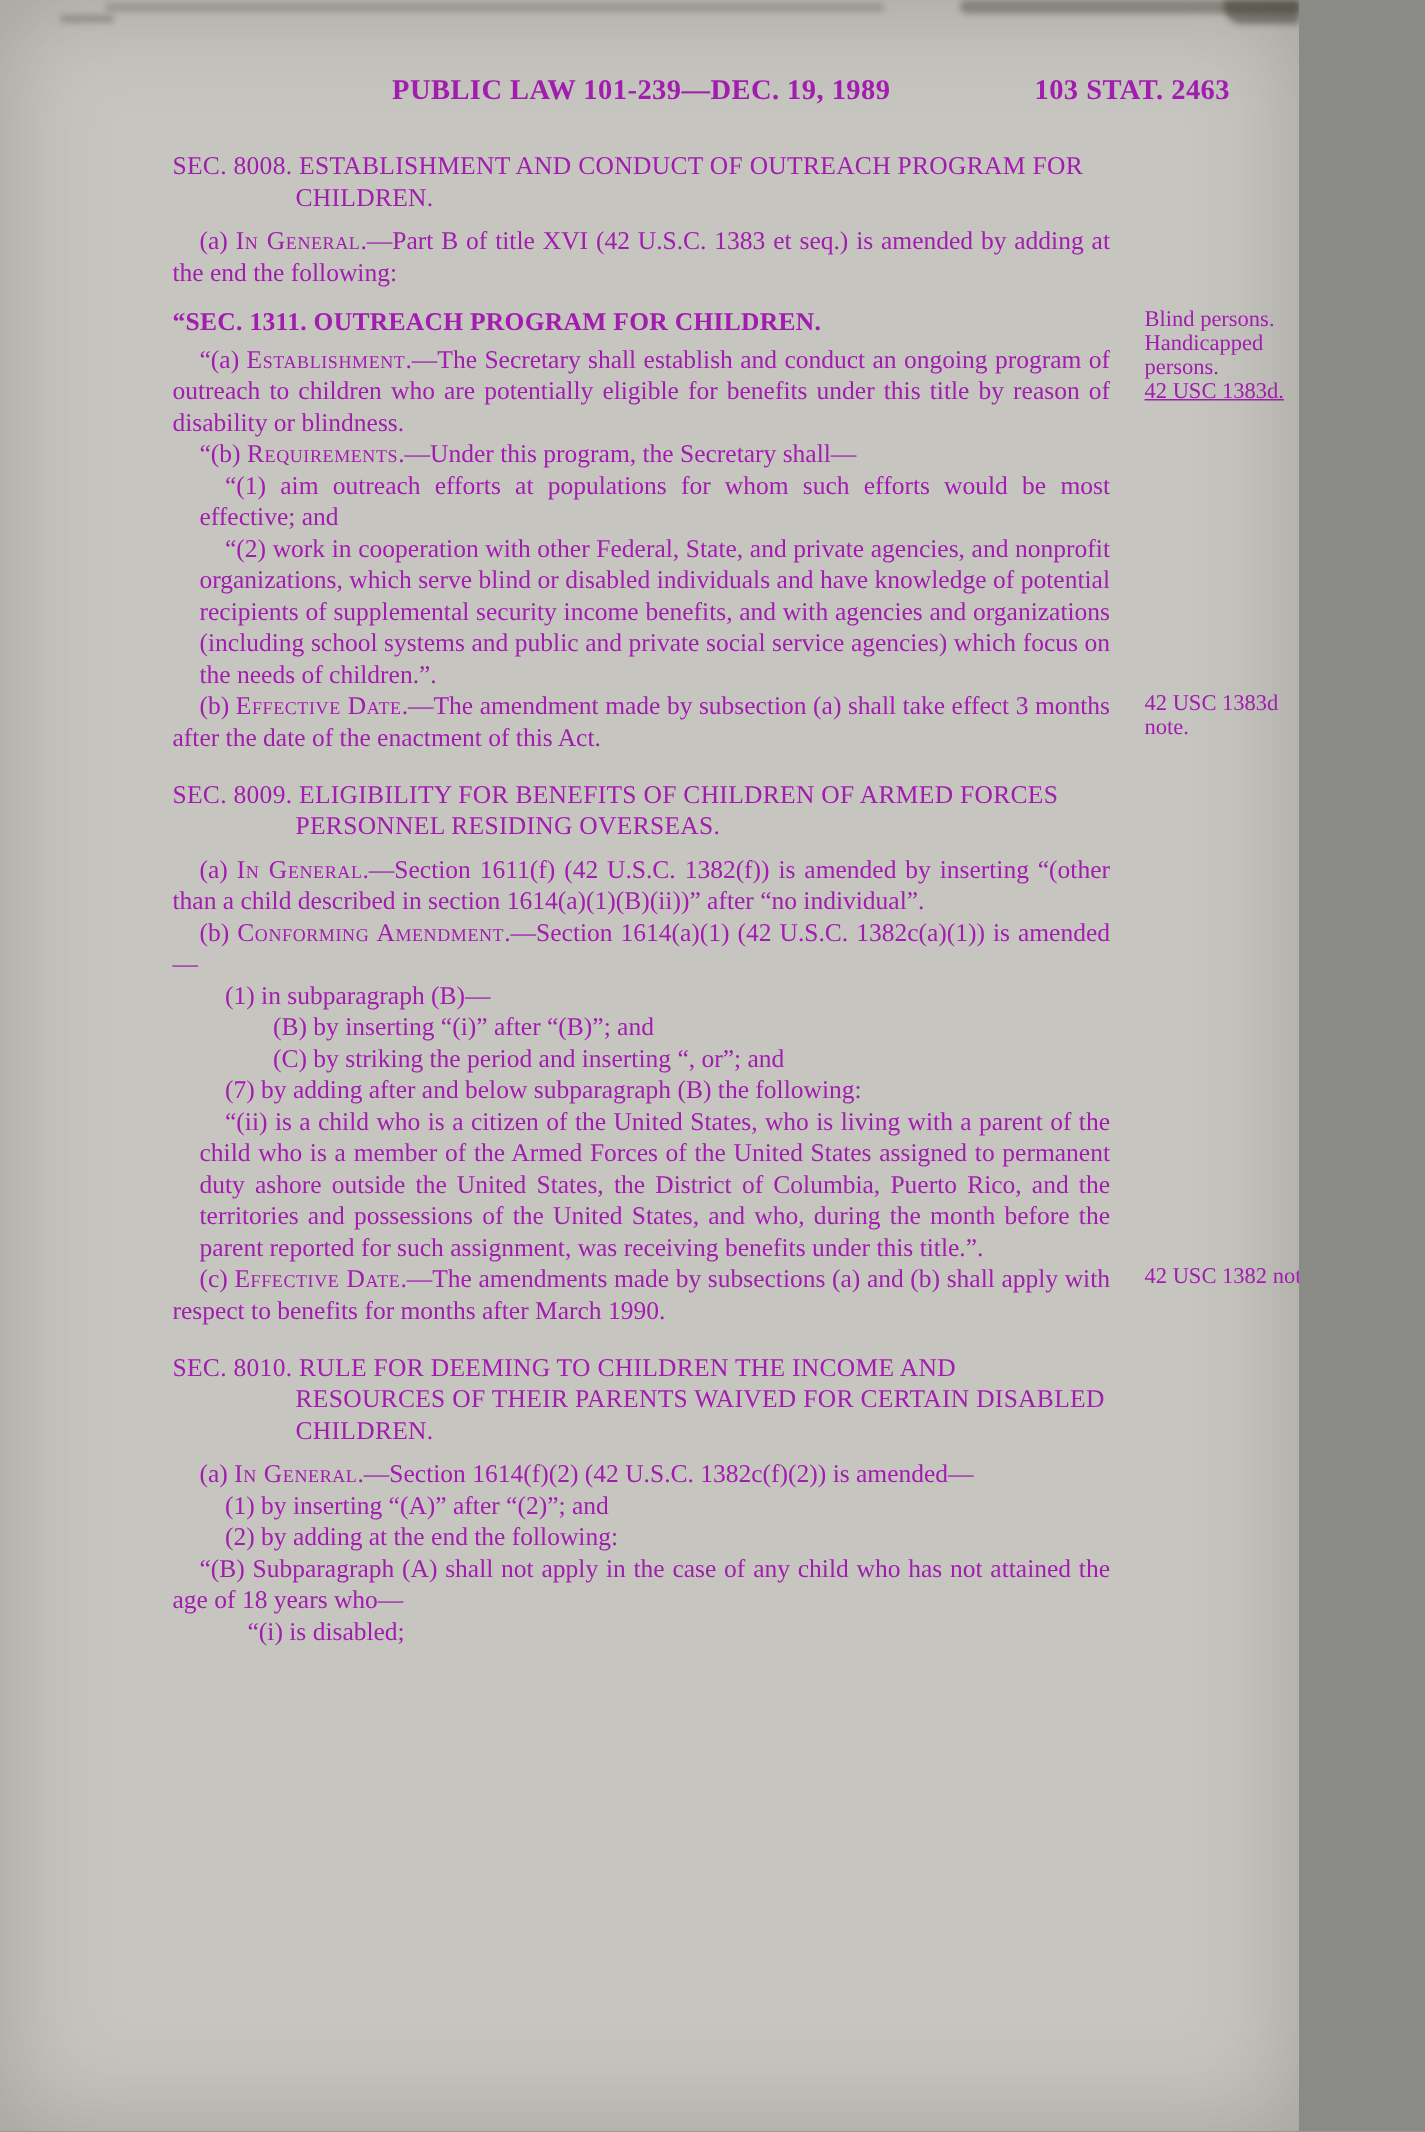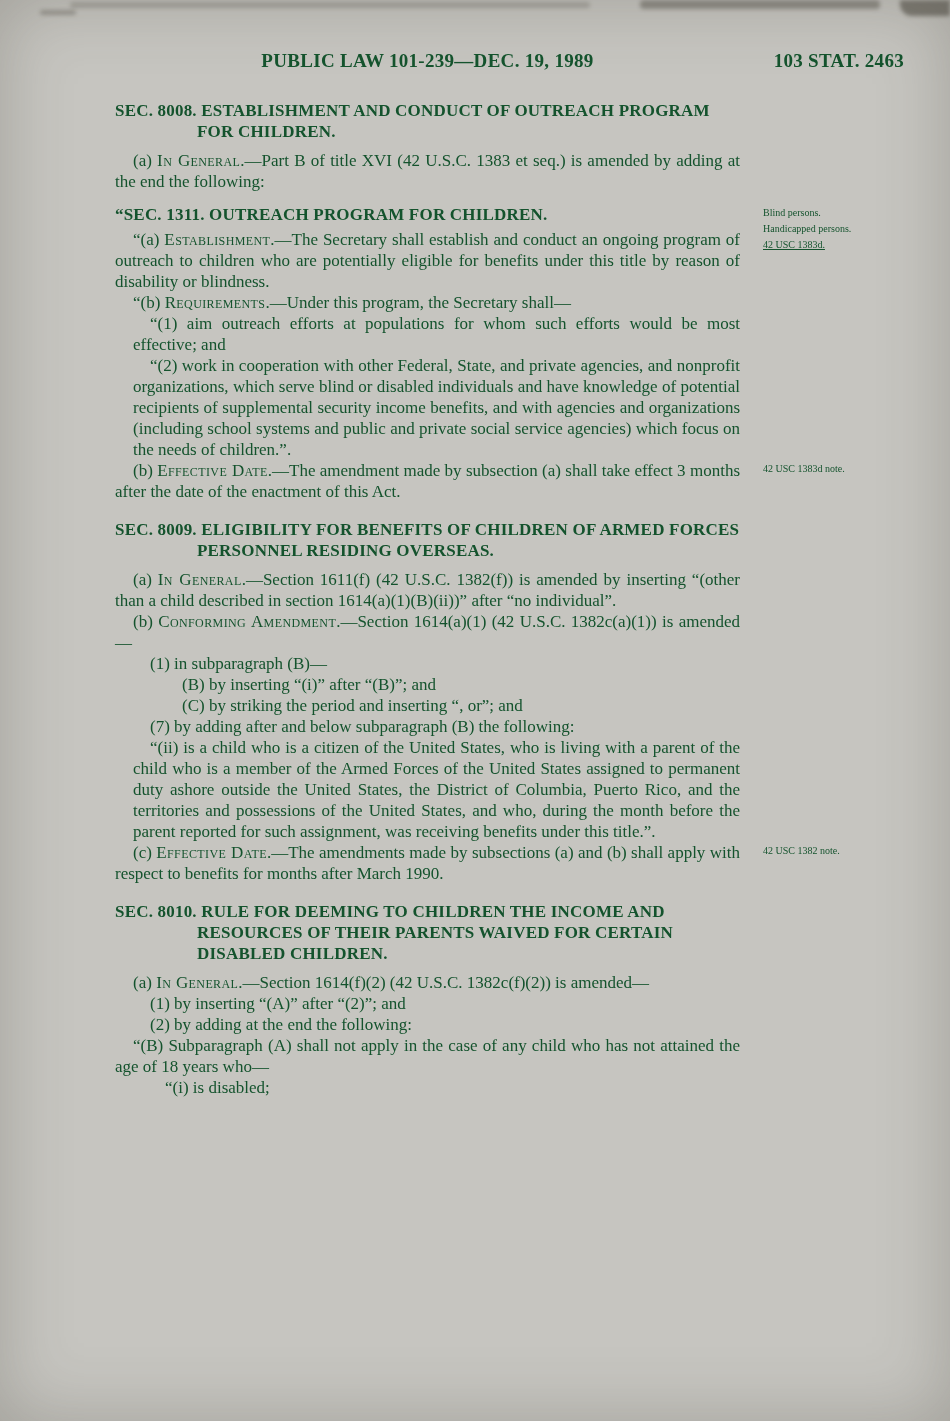--- a/index.html
+++ b/index.html
@@ -2,26 +2,26 @@
 <html><head>
 <meta charset="utf-8">
 <style>
   html, body {
     margin: 0;
     padding: 0;
     background: #8a8a86;
   }
   .page {
     position: relative;
-    width: 950px;
+    width: 866px;
     height: 1421px;
     background: #c6c5c0;
     box-shadow: inset 0 0 70px rgba(70, 66, 55, 0.28);
     font-family: "Liberation Serif", "DejaVu Serif", serif;
-    color: #14532d;
+    color: #a21caf;
     overflow: hidden;
   }
   
   .smudge {
     position: absolute;
     background: #38342a;
     filter: blur(2px);
     border-radius: 4px;
   }
   .smudge-a { top: 2px; left: 70px; width: 520px; height: 6px; opacity: 0.22; }
@@ -51,21 +51,21 @@
   .content {
     position: relative;
     width: 625px;
     margin: 26px 0 0 115px;
     font-size: 17px;
     line-height: 21px;
     text-align: justify;
   }
 
   .sec-h {
-    font-weight: bold;
+    font-weight: normal;
     margin: 17px 0 8px 0;
     padding-left: 82px;
     text-indent: -82px;
     text-align: left;
     letter-spacing: 0.2px;
   }
   .qsec-h {
     font-weight: bold;
     margin: 12px 0 4px 0;
     text-align: left;
@@ -76,21 +76,21 @@
   .p2   { margin: 0 0 0 50px; text-indent: 17px; }
   .flat { text-indent: 0; }
   .sc   { font-variant: small-caps; letter-spacing: 0.4px; }
 
   .anchor { position: relative; }
   .margin-note {
     position: absolute;
     left: 648px;
     top: 1px;
     width: 118px;
-    font-size: 10px;
+    font-size: 15px;
     line-height: 16px;
     text-align: left;
     text-indent: 0;
   }
   .underline { text-decoration: underline; }
 </style>
 </head>
 <body>
 
 <div class="page">

